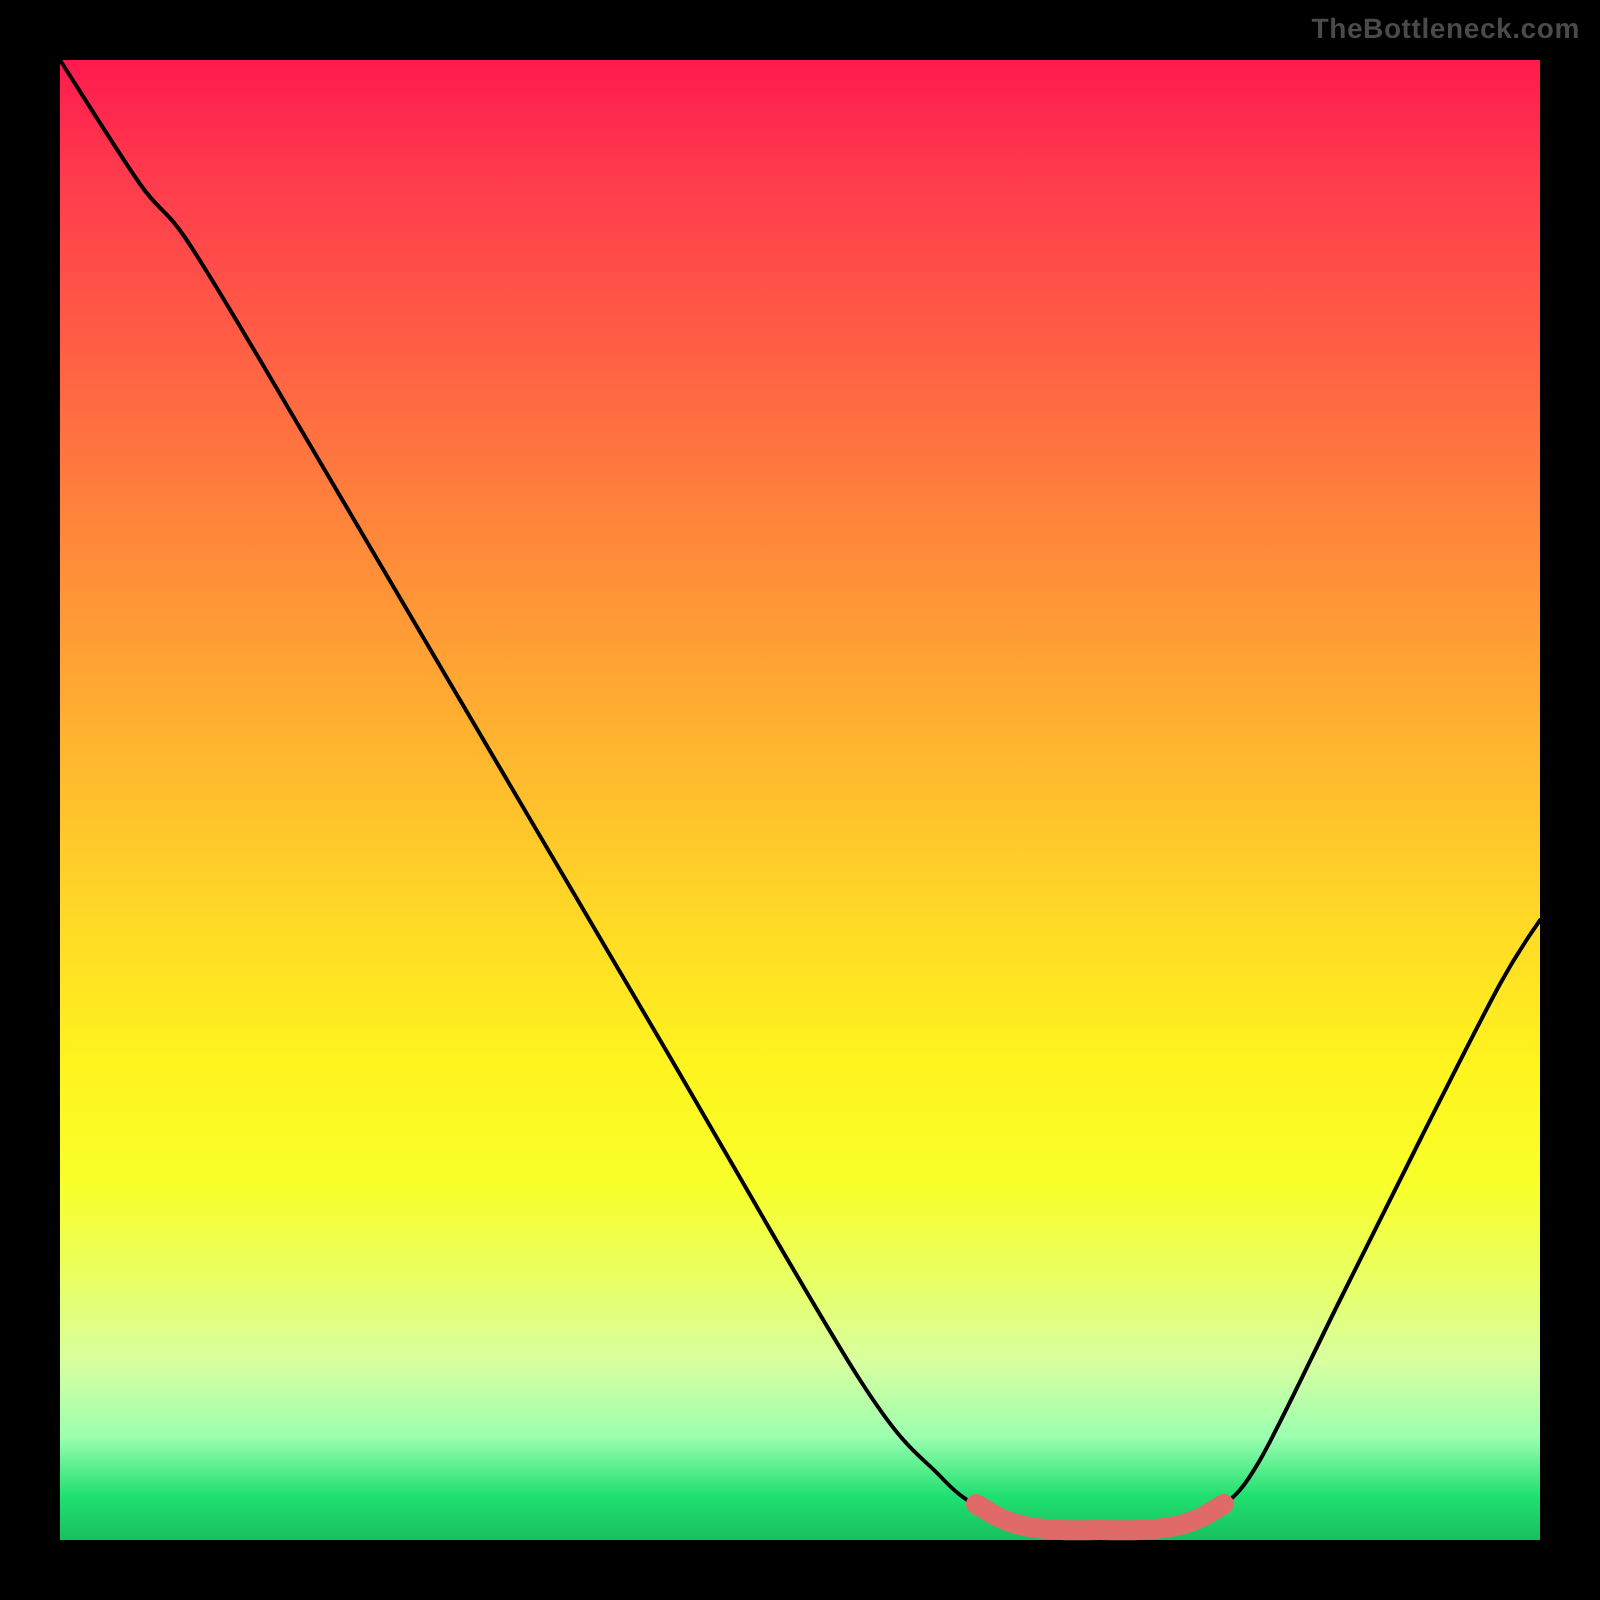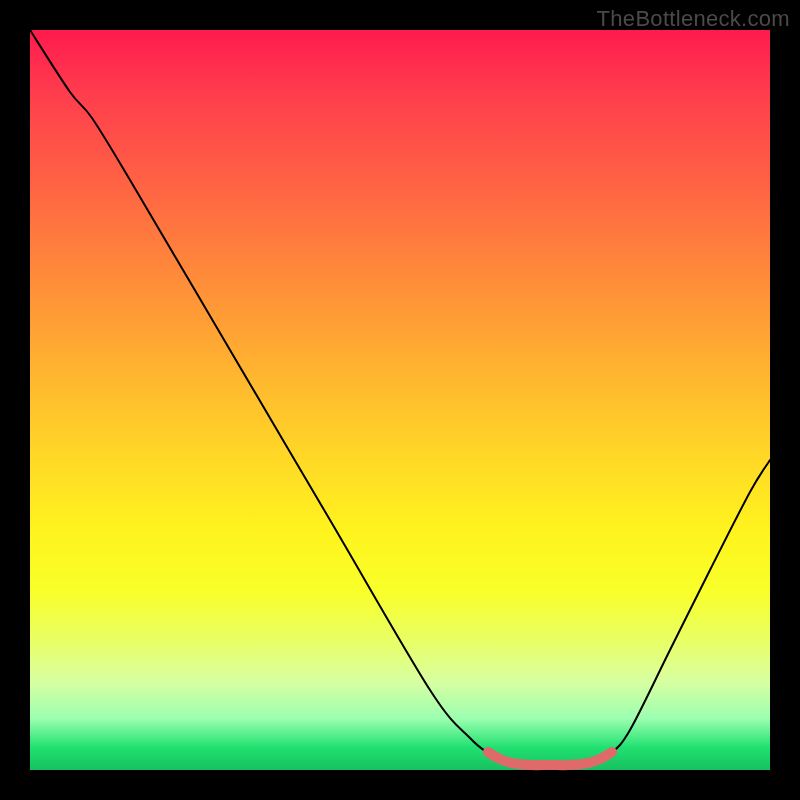--- a/index.html
+++ b/index.html
@@ -40,22 +40,22 @@
       #9cffb0 93%,
       #20e070 97%,
       #18c060 100%
     );
   }
   .watermark {
     position: absolute;
     top: 6px;
     right: 10px;
     color: #4a4a4a;
-    font-size: 22px;
-    font-weight: 400;
+    font-size: 14px;
+    font-weight: 700;
     letter-spacing: 0.3px;
     user-select: none;
   }
   svg.curve {
     position: absolute;
     left: 30px;
     top: 30px;
     width: 740px;
     height: 740px;
     overflow: visible;

